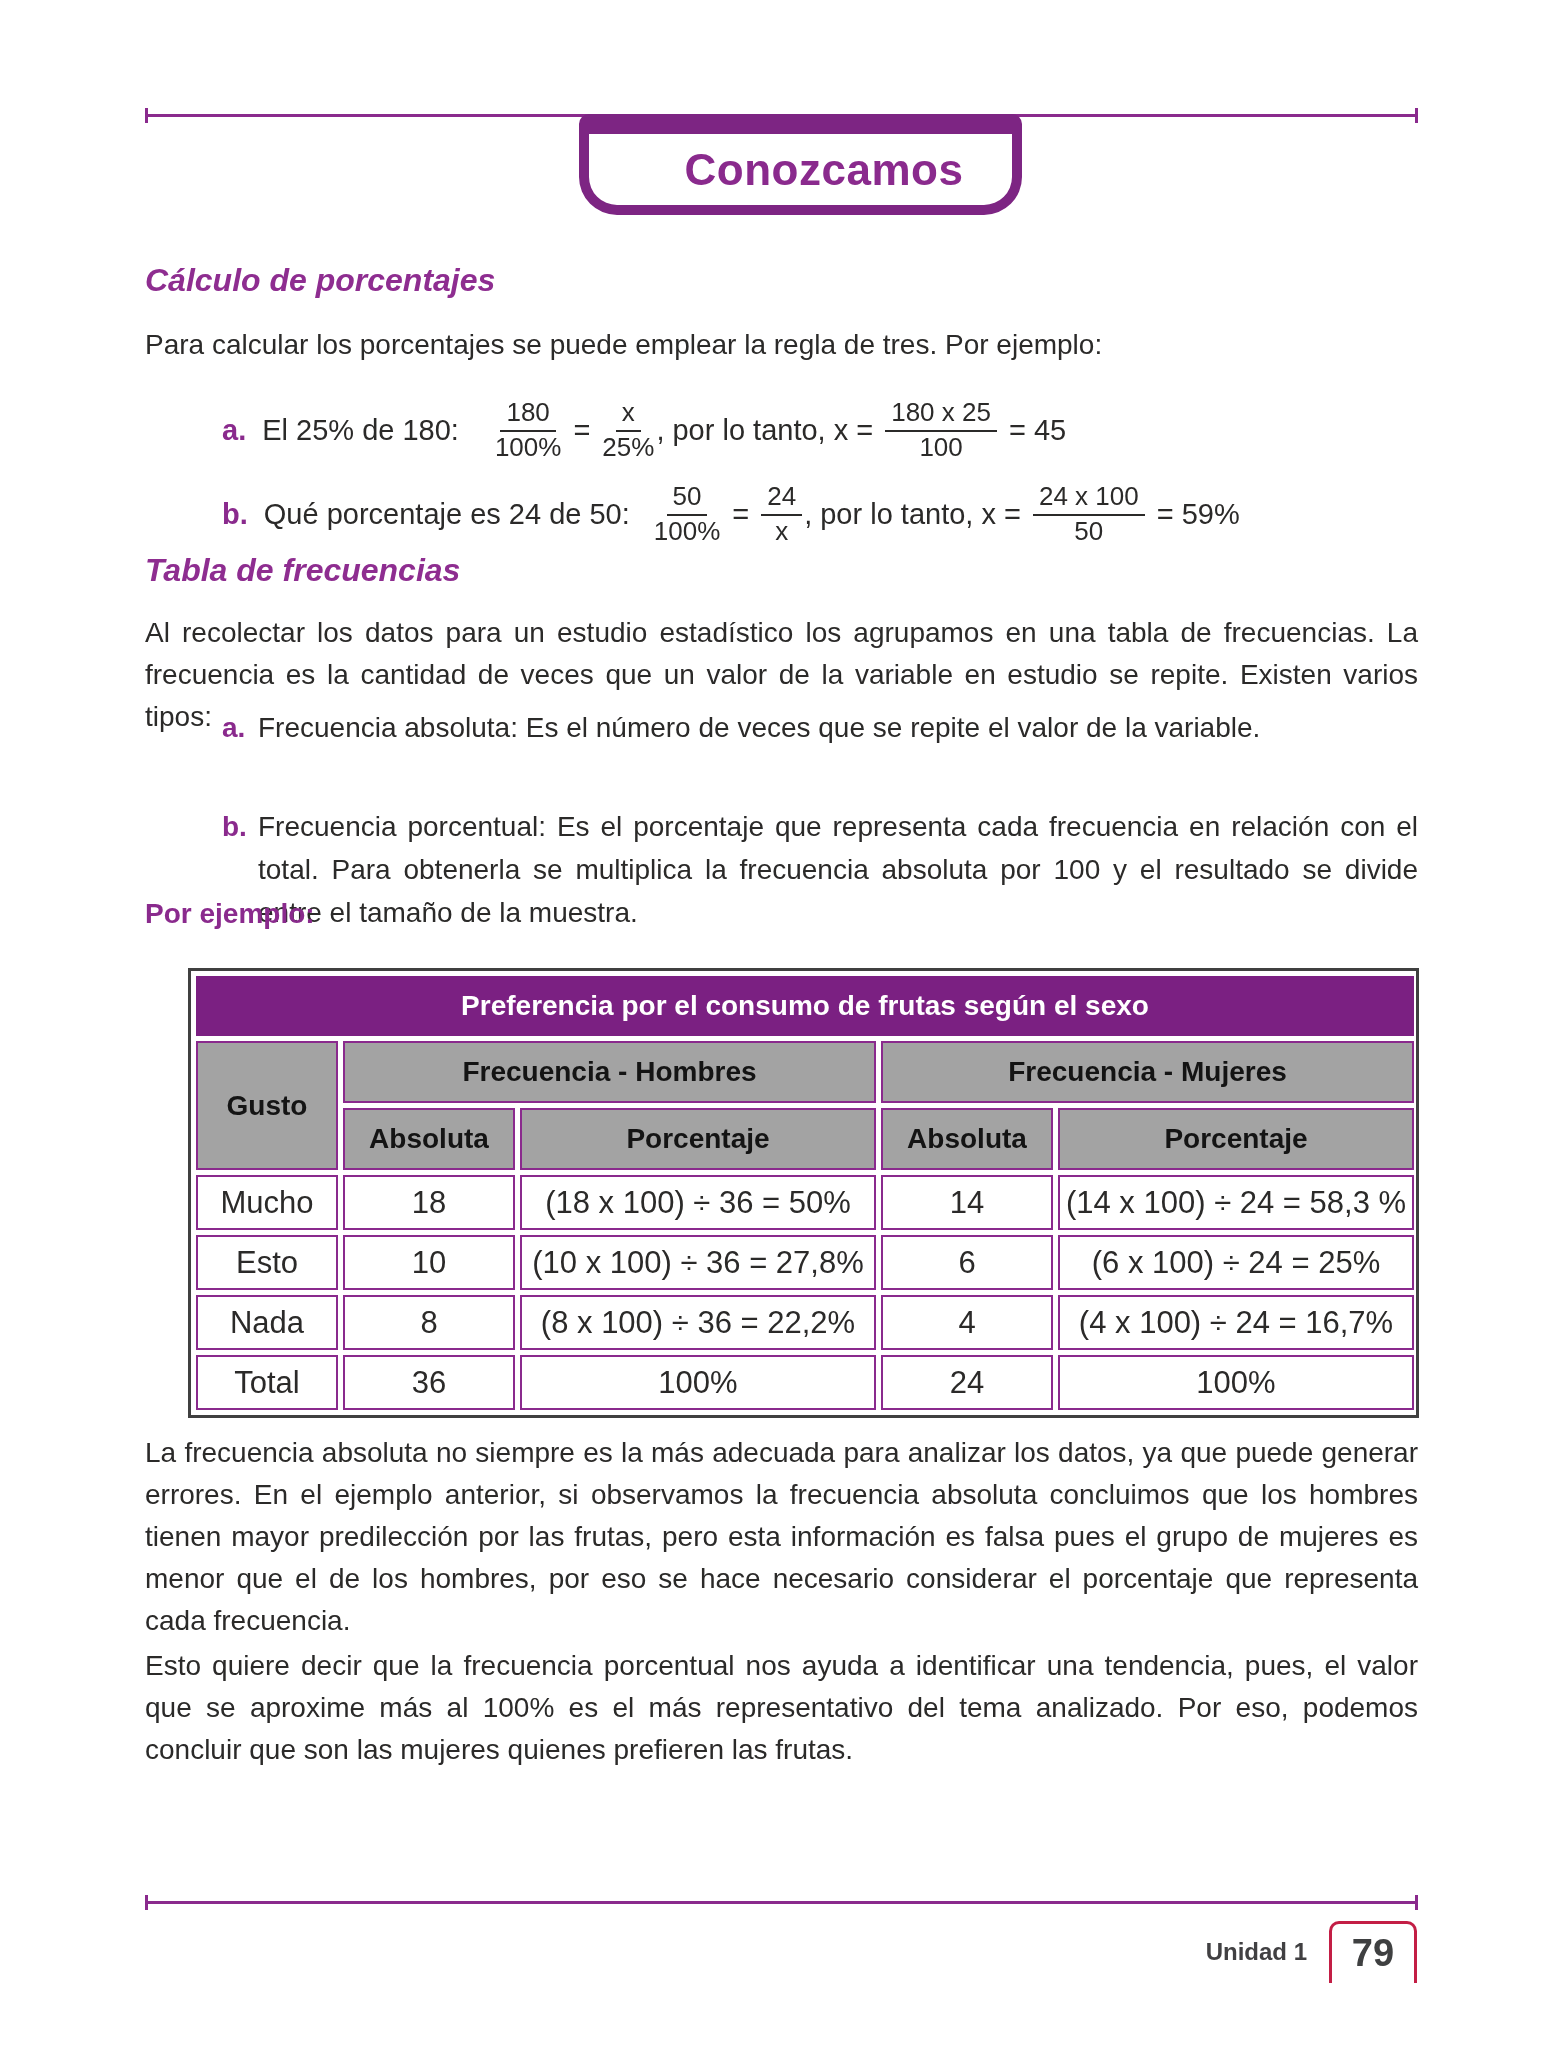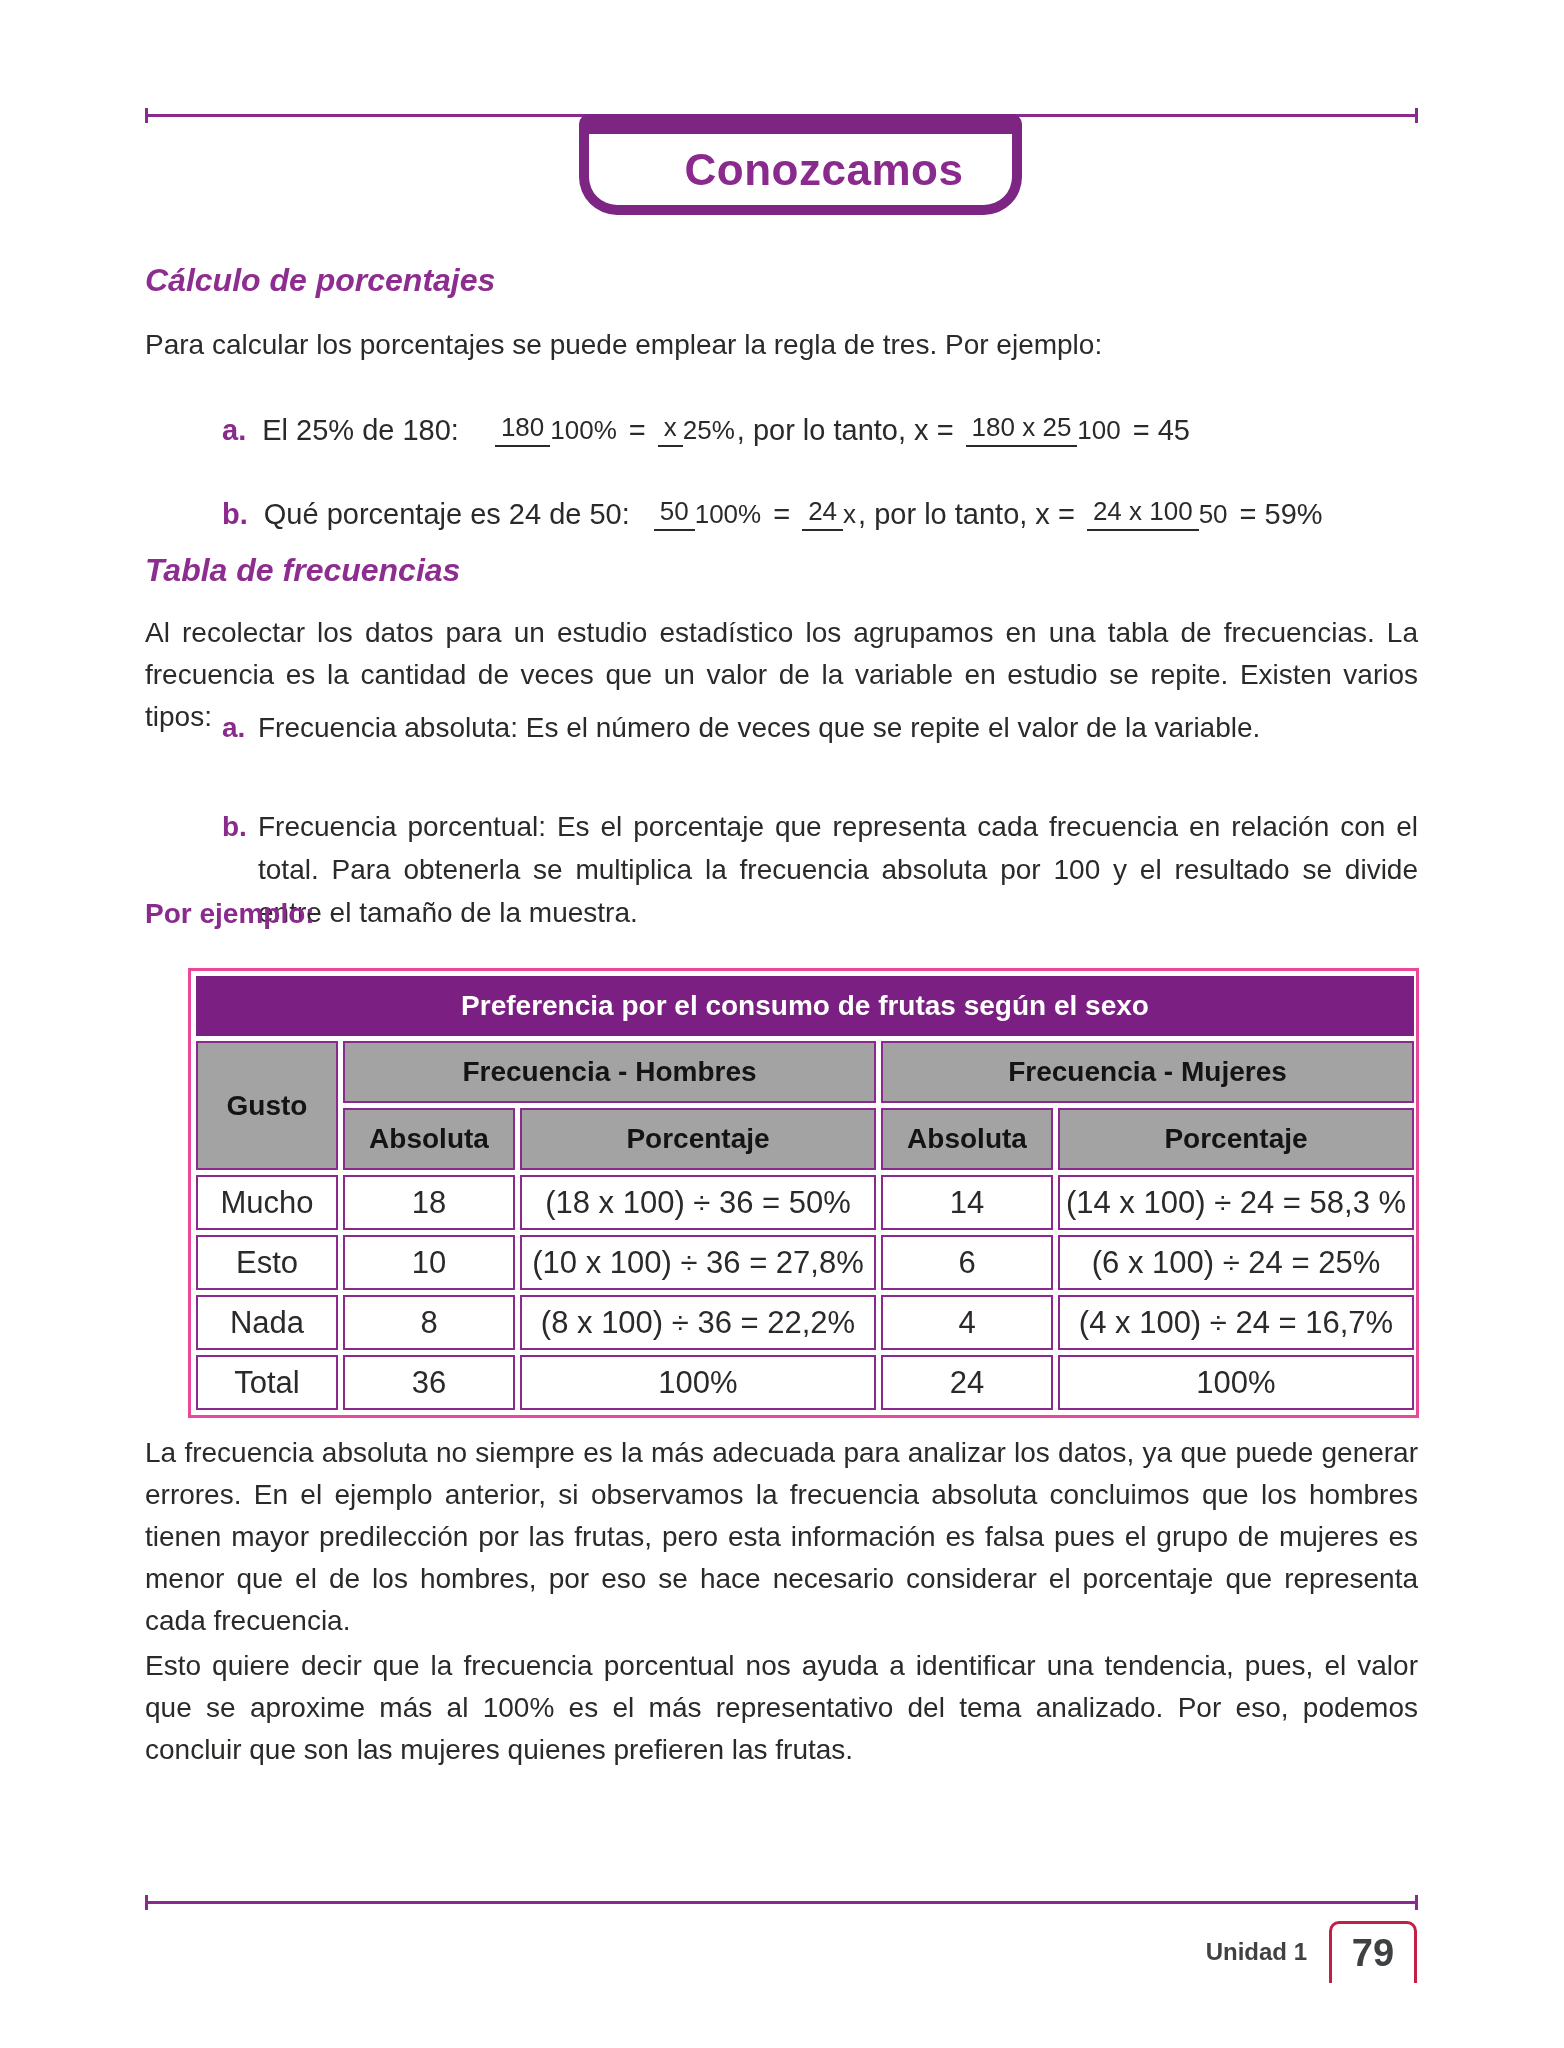--- a/index.html
+++ b/index.html
@@ -21,35 +21,35 @@
   .banner-label{color:#8a2a8d;font-weight:bold;font-size:44px;letter-spacing:0.5px;}
 
   .abs{position:absolute;}
   h2.sec{margin:0;color:#8e2d90;font-size:32px;font-weight:bold;font-style:italic;}
   .para{width:1273px;font-size:28px;line-height:42px;text-align:justify;}
   .single{text-align:left;}
 
   
   .math-row{display:flex;align-items:center;font-size:29px;}
   .marker{color:#8a2a8d;font-weight:bold;margin-right:14px;}
-  .frac{display:inline-flex;align-items:center;font-size:26px;line-height:1.12;margin:0 10px;}
+  .frac{display:inline-flex;flex-direction:column;align-items:center;font-size:26px;line-height:1.12;margin:0 10px;}
   .frac .num{border-bottom:2.5px solid #2b2a29;padding:0 6px 2px;}
   .frac .den{padding-top:1px;}
   .mjoin{margin:0 2px;}
 
   
   .item{width:1273px;box-sizing:border-box;padding-left:113px;position:relative;
     font-size:28px;line-height:43px;text-align:justify;}
   .item .marker{position:absolute;left:77px;top:0;margin:0;}
 
   .example-label{color:#8a2a8d;font-size:28px;font-weight:bold;}
 
   
   .tbl-wrap{position:absolute;left:188px;top:968px;width:1231px;box-sizing:border-box;
-    border:3px solid #ec4899;background:#ffffff;}
+    border:3px solid #404040;background:#ffffff;}
   table.freq{width:100%;border-collapse:separate;border-spacing:5px;table-layout:fixed;}
   table.freq td{border:2px solid #8a2a8d;text-align:center;vertical-align:middle;
     font-size:31px;background:#ffffff;padding:2px 4px;}
   table.freq td.title{background:#7b2082;border-color:#7b2082;color:#ffffff;
     font-weight:bold;font-size:28px;height:52px;}
   table.freq td.hdr{background:#a3a3a3;font-weight:bold;color:#141414;font-size:28px;height:54px;}
   table.freq td.body{height:47px;}
 
   
   .footer{position:absolute;top:1921px;right:147px;display:flex;align-items:center;}

